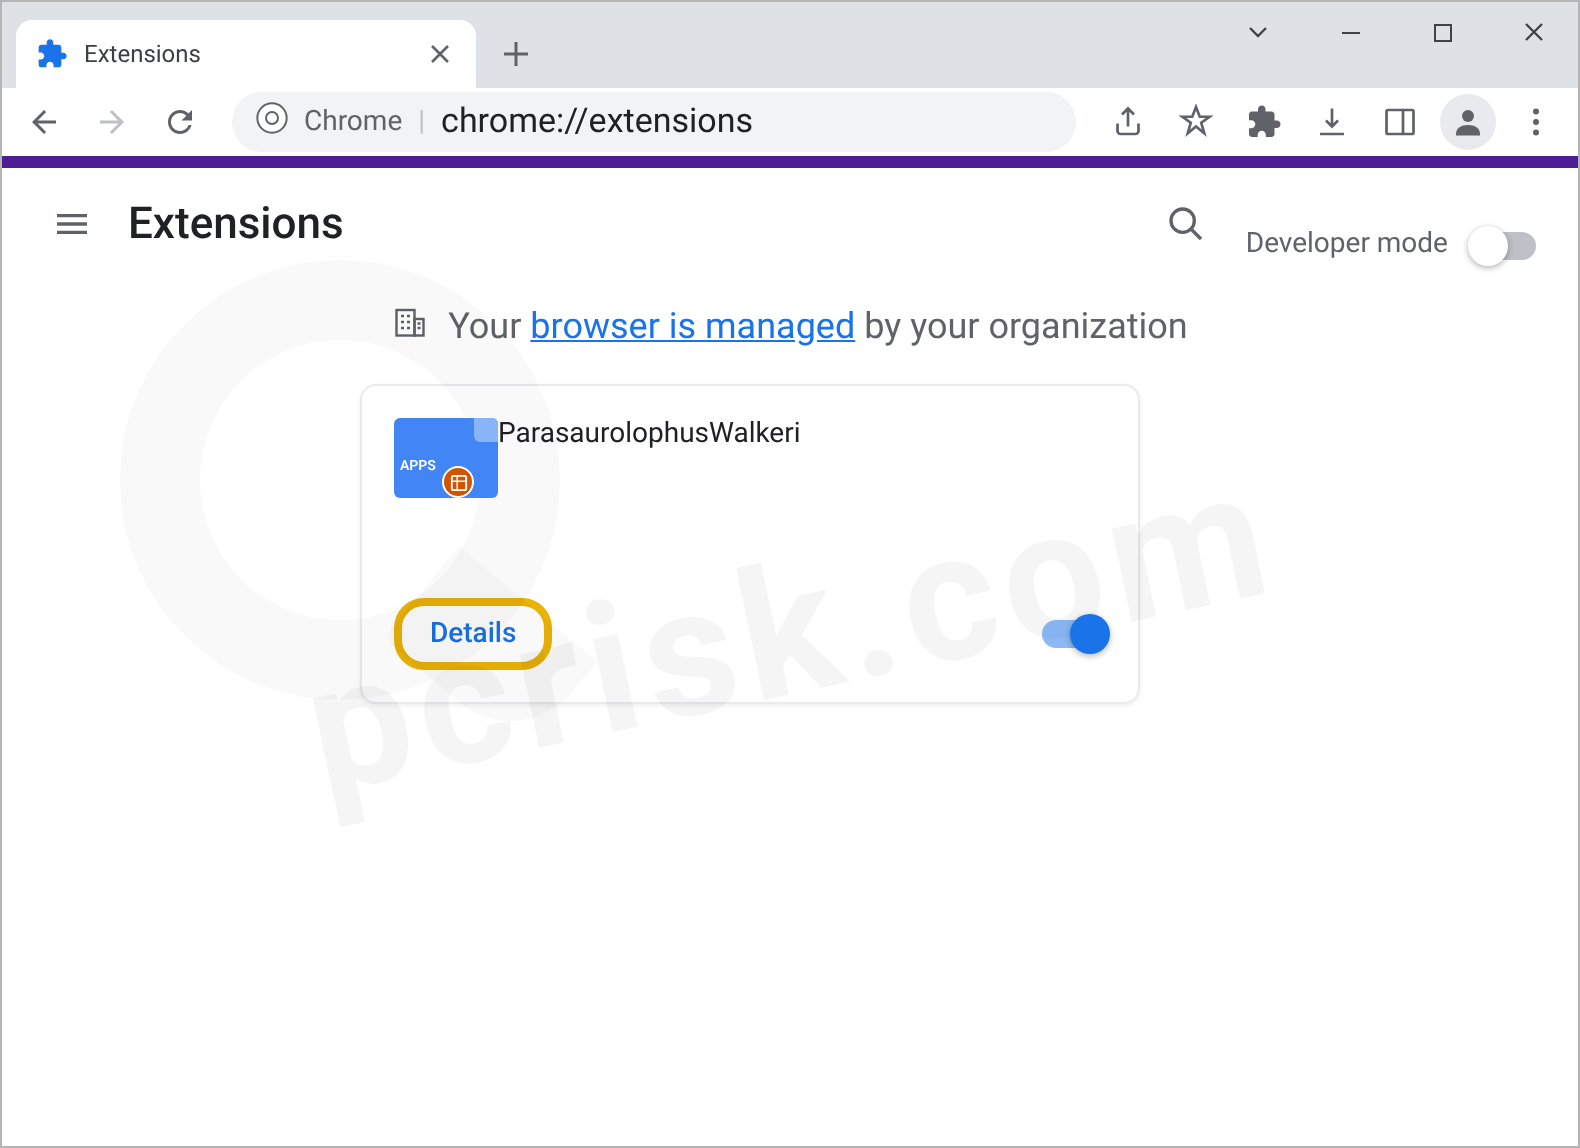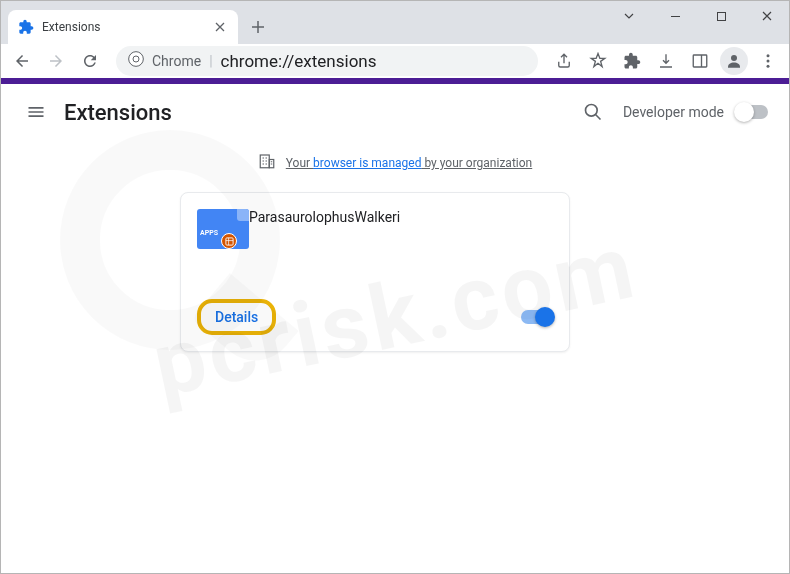--- a/index.html
+++ b/index.html
@@ -23,30 +23,30 @@
   .omnibox { flex: 1; height: 30px; background: #f1f3f4; border-radius: 15px; display: flex; align-items: center; padding: 0 12px; gap: 8px; margin: 0 6px; }
   .omnibox .chrome-text { color: #5f6368; font-size: 14px; }
   .omnibox .divider { color: #bdc1c6; font-size: 14px; }
   .omnibox .url { color: #202124; font-size: 17px; flex: 1; }
   .profile { width: 28px; height: 28px; border-radius: 50%; background: #e8eaed; display: flex; align-items: center; justify-content: center; }
 
   
   .page-header { height: 56px; display: flex; align-items: center; padding: 0 16px; }
   .menu-btn { width: 40px; height: 40px; display: flex; align-items: center; justify-content: center; color: #5f6368; cursor: pointer; border-radius: 50%; }
   .page-title { font-size: 22px; color: #202124; font-weight: 500; margin-left: 8px; }
-  .header-right { margin-left: auto; display: flex; align-items: center; gap: 12px; }
+  .header-right { margin-left: auto; display: flex; align-items: flex-end; gap: 12px; }
   .search-btn { width: 36px; height: 36px; display: flex; align-items: center; justify-content: center; color: #5f6368; cursor: pointer; }
   .dev-mode-label { font-size: 14px; color: #5f6368; }
   .toggle-off { width: 32px; height: 14px; background: #bdc1c6; border-radius: 7px; position: relative; cursor: pointer; margin-right: 6px; }
   .toggle-off::after { content: ''; position: absolute; left: -2px; top: -3px; width: 20px; height: 20px; background: #fff; border-radius: 50%; box-shadow: 0 1px 3px rgba(0,0,0,0.3); }
 
   
   .content { padding: 0 180px; }
   .managed-notice { display: flex; align-items: center; justify-content: center; gap: 10px; padding: 12px 0 18px; }
-  .managed-notice .notice-text { font-size: 12px; color: #5f6368; text-decoration: underline; }
+  .managed-notice .notice-text { font-size: 18px; color: #5f6368; }
   .managed-notice a { color: #1a73e8; text-decoration: underline; cursor: pointer; }
 
   .card { width: 390px; height: 160px; background: #fff; border: 1px solid #e8eaed; border-radius: 8px; box-shadow: 0 1px 2px rgba(60,64,67,0.08); padding: 16px; display: flex; flex-direction: column; margin: 0 auto 0 0; }
   .card-top { display: flex; gap: 16px; flex: 1; }
   .ext-icon { width: 36px; height: 36px; position: relative; }
   .apps-doc { width: 52px; height: 40px; background: #4285f4; border-radius: 3px; position: relative; }
   .apps-doc::before { content: ''; position: absolute; right: 0; top: 0; width: 12px; height: 12px; background: #8ab4f8; border-radius: 0 3px 0 3px; }
   .apps-text { position: absolute; bottom: 12px; left: 3px; color: #fff; font-size: 7px; font-weight: 600; }
   .apps-badge { position: absolute; right: -4px; bottom: -4px; width: 16px; height: 16px; background: #d35400; border-radius: 50%; border: 1px solid #fff; display: flex; align-items: center; justify-content: center; }
   .apps-badge svg { width: 9px; height: 9px; }

